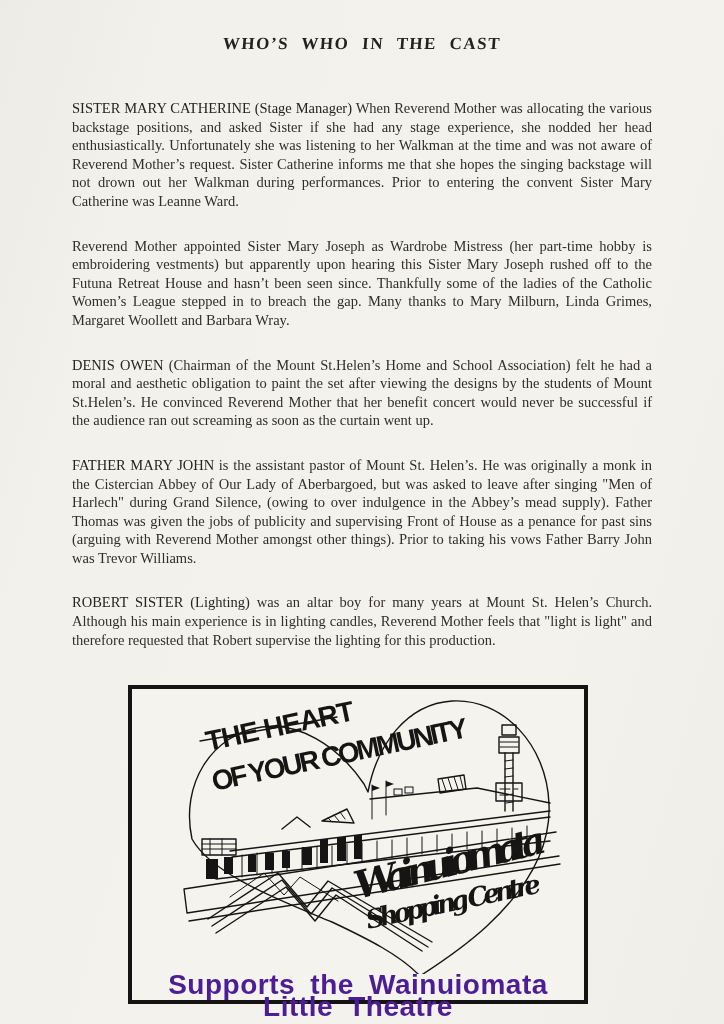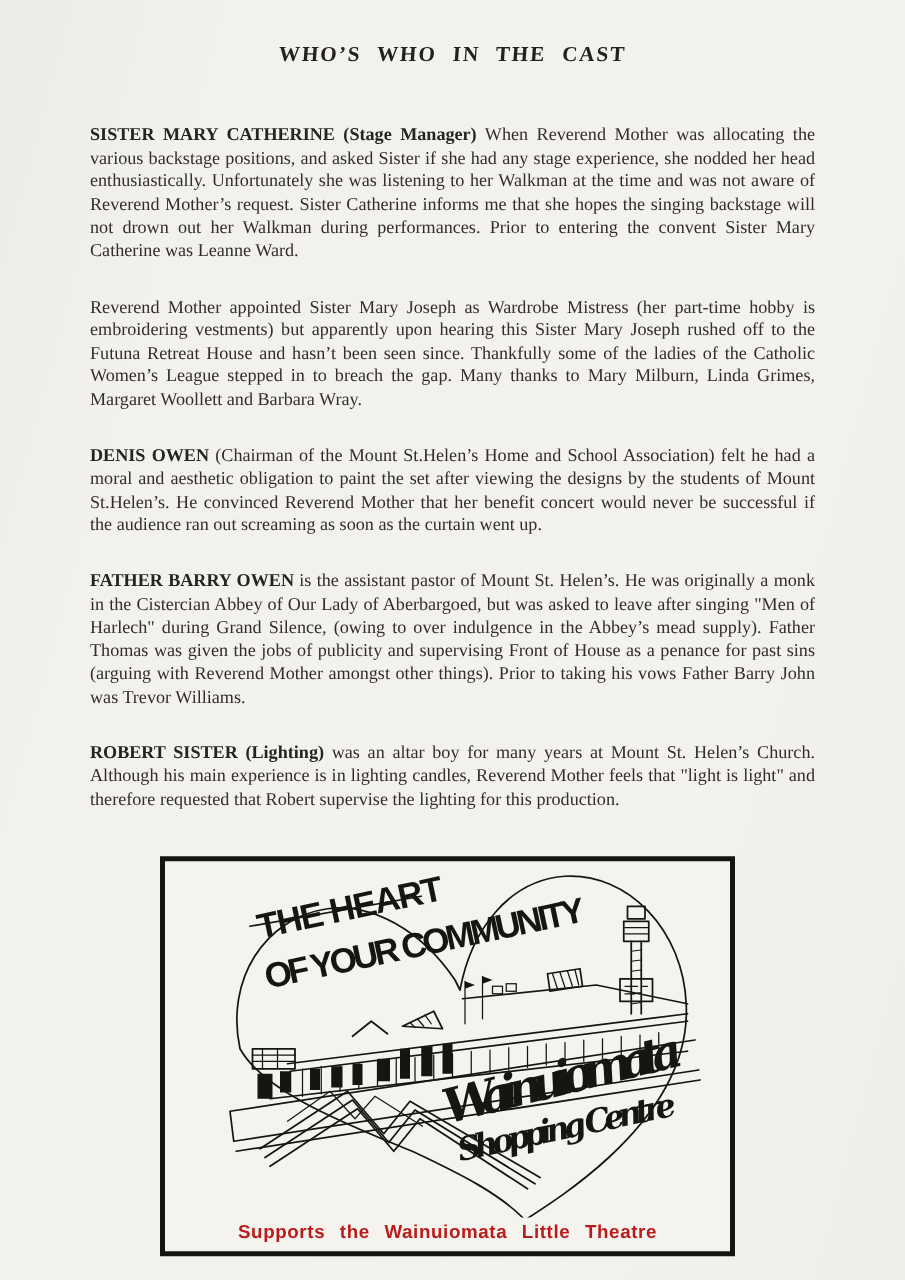--- a/index.html
+++ b/index.html
@@ -25,37 +25,37 @@
     transform:skewX(-4deg);
   }
   .para{
     font-size:14.5px;
     line-height:18.6px;
     text-align:justify;
     margin:0 0 26px 0;
     color:#312e29;
   }
   .para.first{margin-top:45px;}
-  .para strong{font-weight:700;color:#262420;}
+  .para strong{font-weight:400;color:#262420;}
   .advert{
     box-sizing:border-box;
     width:460px;
     margin:36px 0 0 56px;
     border:4px solid #151413;
     background:#f4f3ee;
   }
   .advert-inner{padding:0;}
   .ad-caption{
     font-family:"Liberation Sans", sans-serif;
     font-weight:700;
-    font-size:15px;
+    font-size:28px;
     letter-spacing:0.5px;
     word-spacing:7px;
     text-align:center;
-    color:#b91c1c;
+    color:#4c1d95;
     height:26px;
     line-height:22px;
     margin-top:-4px;
   }
   svg .ink{stroke:#161514;fill:none;stroke-width:1.4;stroke-linecap:round;stroke-linejoin:round;}
   svg .ink-thin{stroke:#161514;fill:none;stroke-width:1;stroke-linecap:round;}
   svg .solid{fill:#161514;stroke:none;}
   svg .tagline{
     font-family:"Liberation Sans", sans-serif;
     font-weight:700;
@@ -85,21 +85,21 @@
     <strong></strong>
     <span>Reverend Mother appointed Sister Mary Joseph as Wardrobe Mistress (her part-time hobby is embroidering vestments) but apparently upon hearing this Sister Mary Joseph rushed off to the Futuna Retreat House and hasn’t been seen since. Thankfully some of the ladies of the Catholic Women’s League stepped in to breach the gap. Many thanks to Mary Milburn, Linda Grimes, Margaret Woollett and Barbara Wray.</span>
   </p>
 
   <p class="para">
     <strong>DENIS OWEN</strong>
     <span>(Chairman of the Mount St.Helen’s Home and School Association) felt he had a moral and aesthetic obligation to paint the set after viewing the designs by the students of Mount St.Helen’s. He convinced Reverend Mother that her benefit concert would never be successful if the audience ran out screaming as soon as the curtain went up.</span>
   </p>
 
   <p class="para">
-    <strong>FATHER BARRY OWEN</strong>
+    <strong>FATHER MARY JOHN</strong>
     <span>is the assistant pastor of Mount St. Helen’s. He was originally a monk in the Cistercian Abbey of Our Lady of Aberbargoed, but was asked to leave after singing "Men of Harlech" during Grand Silence, (owing to over indulgence in the Abbey’s mead supply). Father Thomas was given the jobs of publicity and supervising Front of House as a penance for past sins (arguing with Reverend Mother amongst other things). Prior to taking his vows Father Barry John was Trevor Williams.</span>
   </p>
 
   <p class="para">
     <strong>ROBERT SISTER (Lighting)</strong>
     <span>was an altar boy for many years at Mount St. Helen’s Church. Although his main experience is in lighting candles, Reverend Mother feels that "light is light" and therefore requested that Robert supervise the lighting for this production.</span>
   </p>
 
   <div class="advert">
     <div class="advert-inner">

